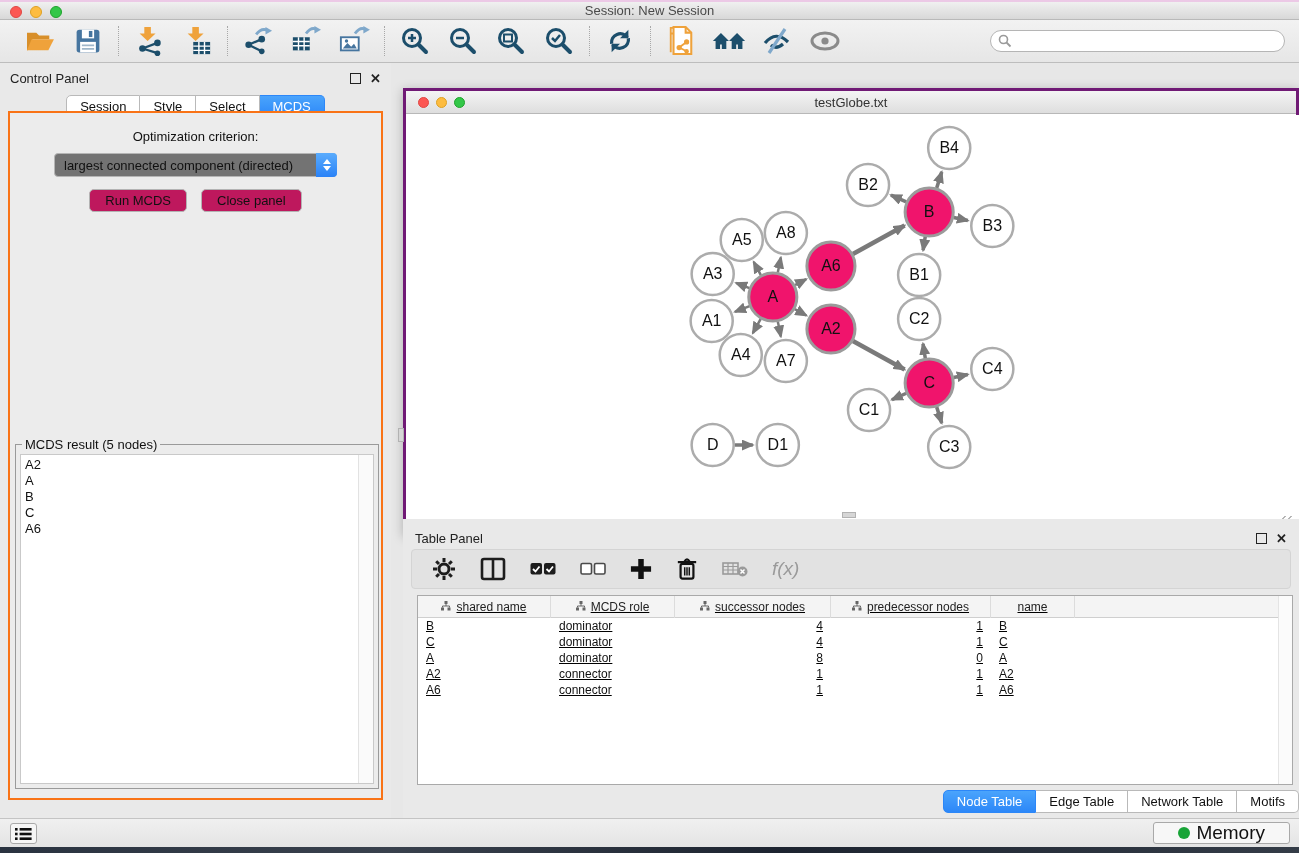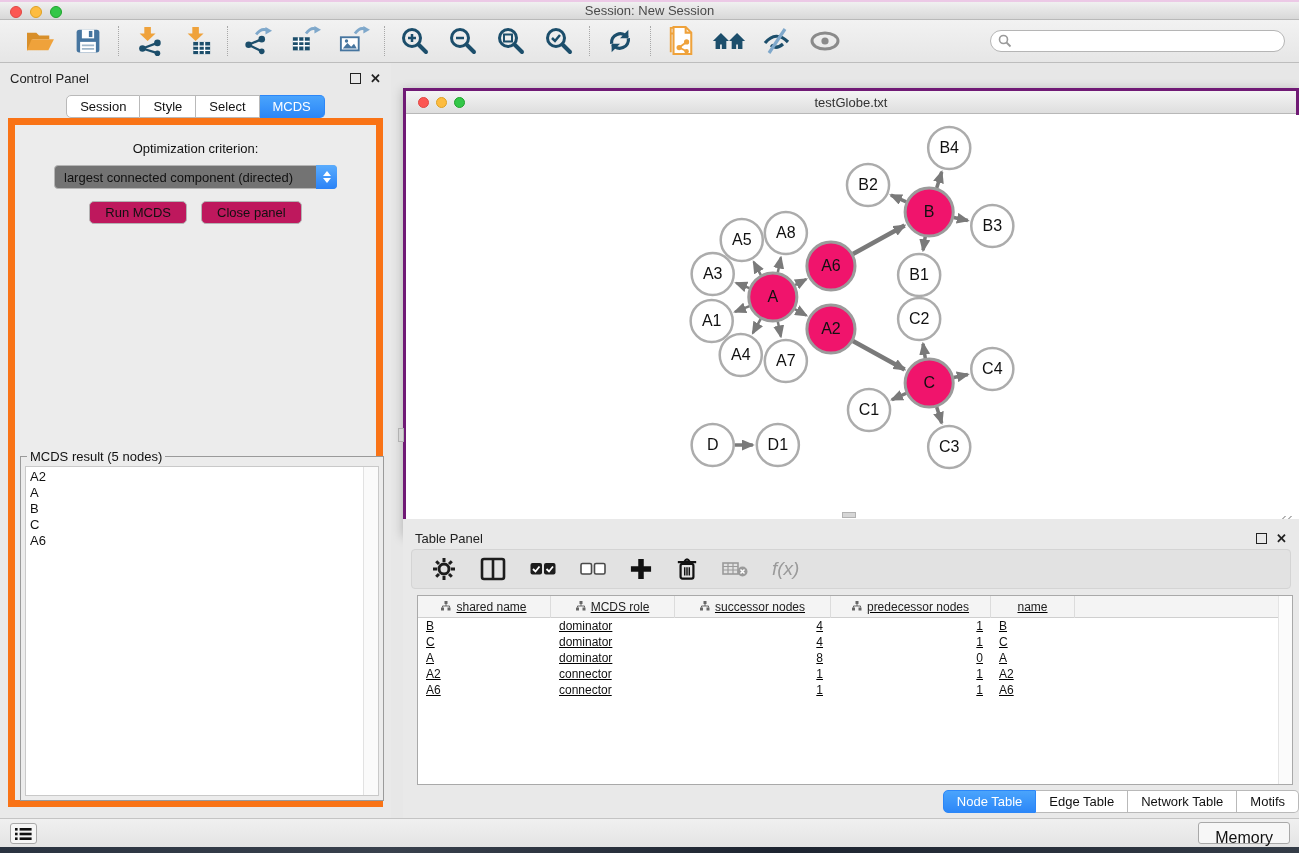--- a/index.html
+++ b/index.html
@@ -34,22 +34,22 @@
   .cp-header { height:30px; display:flex; align-items:center; padding:0 10px; font-size:13px; color:#222; }
   .panel-wctrl { margin-left:auto; display:flex; gap:9px; align-items:center; font-size:12px; color:#222; }
   .wbox { width:11px; height:11px; border:1.5px solid #222; display:inline-block; }
   .wx { font-weight:bold; font-size:13px; }
   .cp-tabs { display:flex; justify-content:center; margin-top:2px; }
   .seg-btn { border:1px solid #b9b9b9; border-left:none; background:#fff; font-size:13px; color:#111;
     padding:3px 13px; cursor:default; }
   .seg-btn:first-child { border-left:1px solid #b9b9b9; border-radius:5px 0 0 5px; }
   .seg-btn:last-child { border-radius:0 5px 5px 0; }
   .seg-btn.sel { background:linear-gradient(#4aa4fc,#2c87f8); color:#fff; border-color:#2c87f8; }
-  .cp-inner { position:absolute; left:8px; top:55px; width:375px; height:689px;
-    background:#ececec; border:7px solid #f97316; }
+  .cp-inner { position:absolute; left:8px; top:48px; width:375px; height:689px;
+    background:#ececec; border:2px solid #f97316; }
   .opt-label { text-align:center; margin-top:16px; font-size:13px; color:#111; }
   .combo { position:relative; margin:9px auto 0; width:283px; height:24px; background:#737373;
     border:1px solid #b5b5b5; border-radius:4px; display:flex; align-items:center;
     font-size:13px; color:#111; padding-left:9px; }
   .combo-step { position:absolute; right:-1px; top:-1px; width:21px; height:24px; border-radius:0 4px 4px 0;
     background:linear-gradient(#5aacfd,#2a82f7); display:flex; flex-direction:column; align-items:center; justify-content:center; gap:2px; }
   .chev-up { width:0; height:0; border-left:4px solid transparent; border-right:4px solid transparent; border-bottom:5px solid #fff; }
   .chev-dn { width:0; height:0; border-left:4px solid transparent; border-right:4px solid transparent; border-top:5px solid #fff; }
   .cp-buttons { display:flex; justify-content:center; gap:14px; margin-top:12px; }
   .push-btn { background:#be185d; border:1px solid #b3b3b3; border-radius:5px; font-size:13px; color:#111;
@@ -93,21 +93,21 @@
   .gt-scroll { position:absolute; right:0; top:0; bottom:0; width:14px; background:#fbfbfb; border-left:1px solid #e4e4e4; }
   .tp-tabs { position:absolute; left:0; right:0; top:271px; display:flex; justify-content:flex-end; }
 
   
   .statusbar { position:absolute; left:0; top:818px; width:1299px; height:29px;
     background:linear-gradient(#f0f0f0,#e4e4e4); border-top:1px solid #c4c4c4; }
   .list-btn { position:absolute; left:10px; top:4px; width:27px; height:21px; background:#f6f6f6;
     border:1px solid #a9a9a9; border-radius:3px; display:flex; align-items:center; justify-content:center; }
   .memory-btn { position:absolute; right:9px; top:3px; height:22px; background:#f7f7f7;
     border:1px solid #a9a9a9; border-radius:3px; display:flex; align-items:center; gap:6px;
-    padding:0 16px; font-size:16px; color:#111;flex-direction:column; }
+    padding:0 24px; font-size:19px; color:#111; }
   .mem-dot { width:12px; height:12px; border-radius:50%; background:#18a437; }
   .desktop-bottom { position:absolute; left:0; top:847px; width:1299px; height:6px;
     background:linear-gradient(90deg,#2a3340,#39414d 30%,#1d2430 60%,#343c47); }
 
   svg { overflow:visible; }
 </style>
 </head>
 <body>
 
 <div class="screen">

